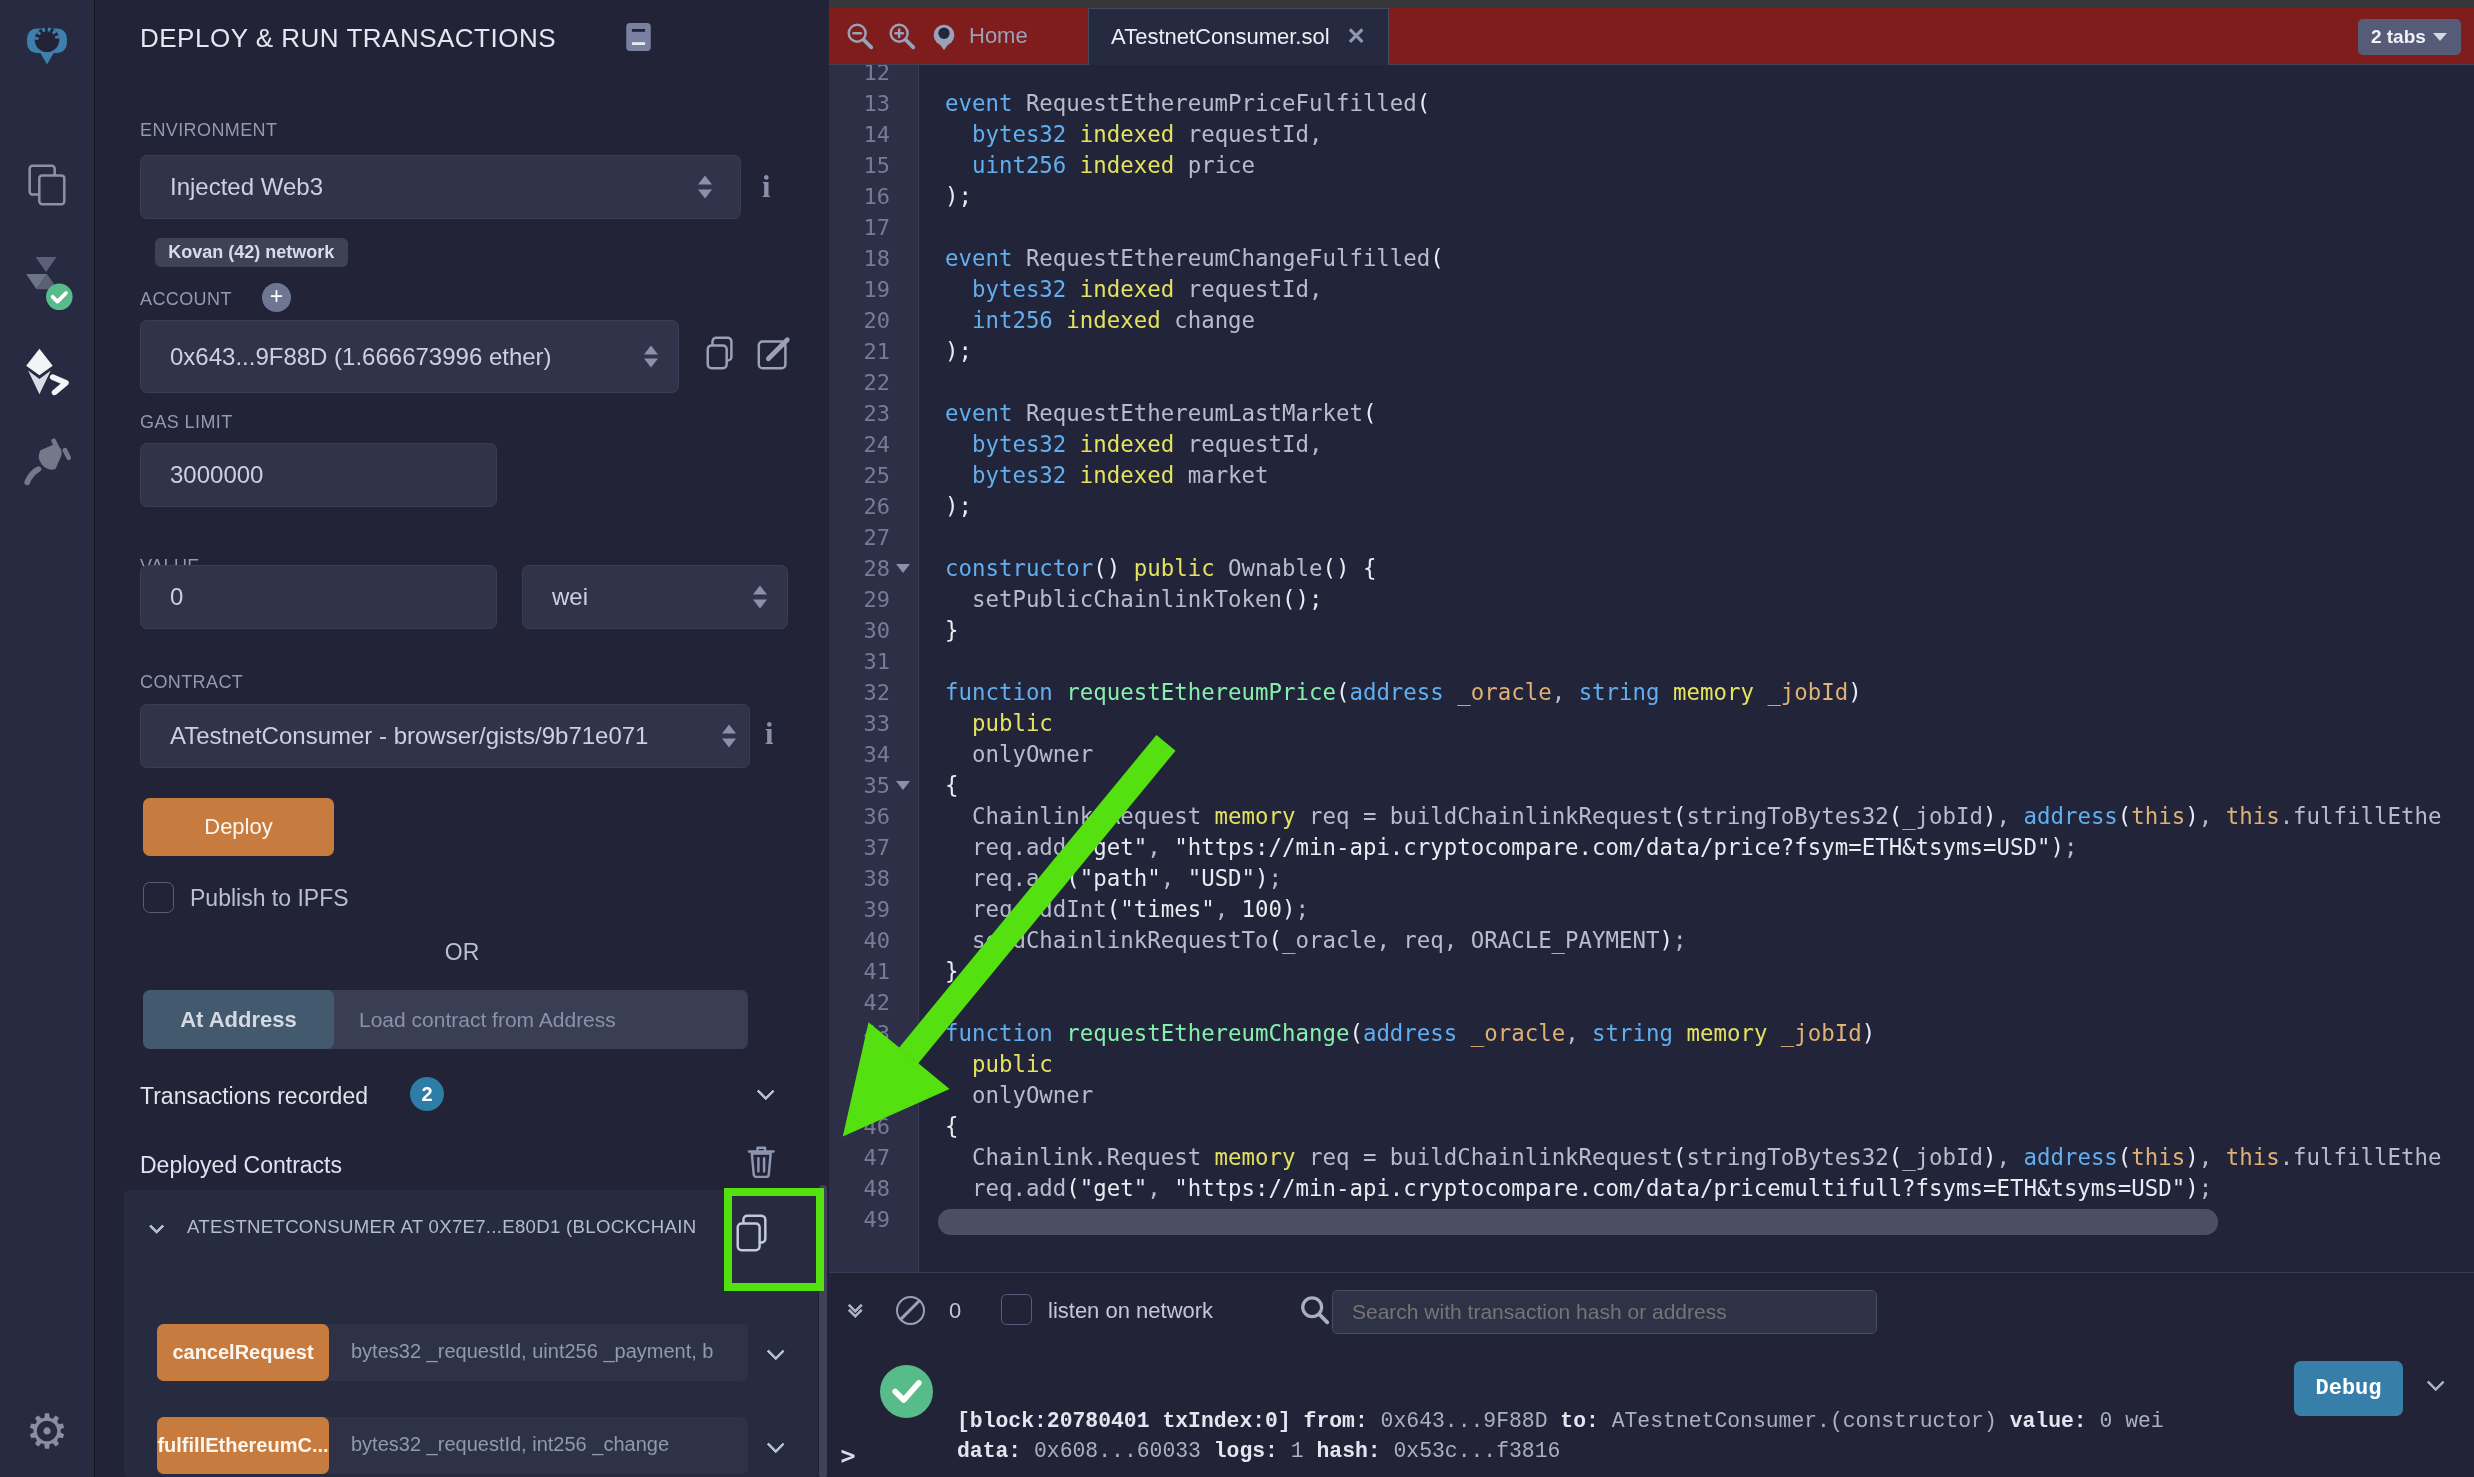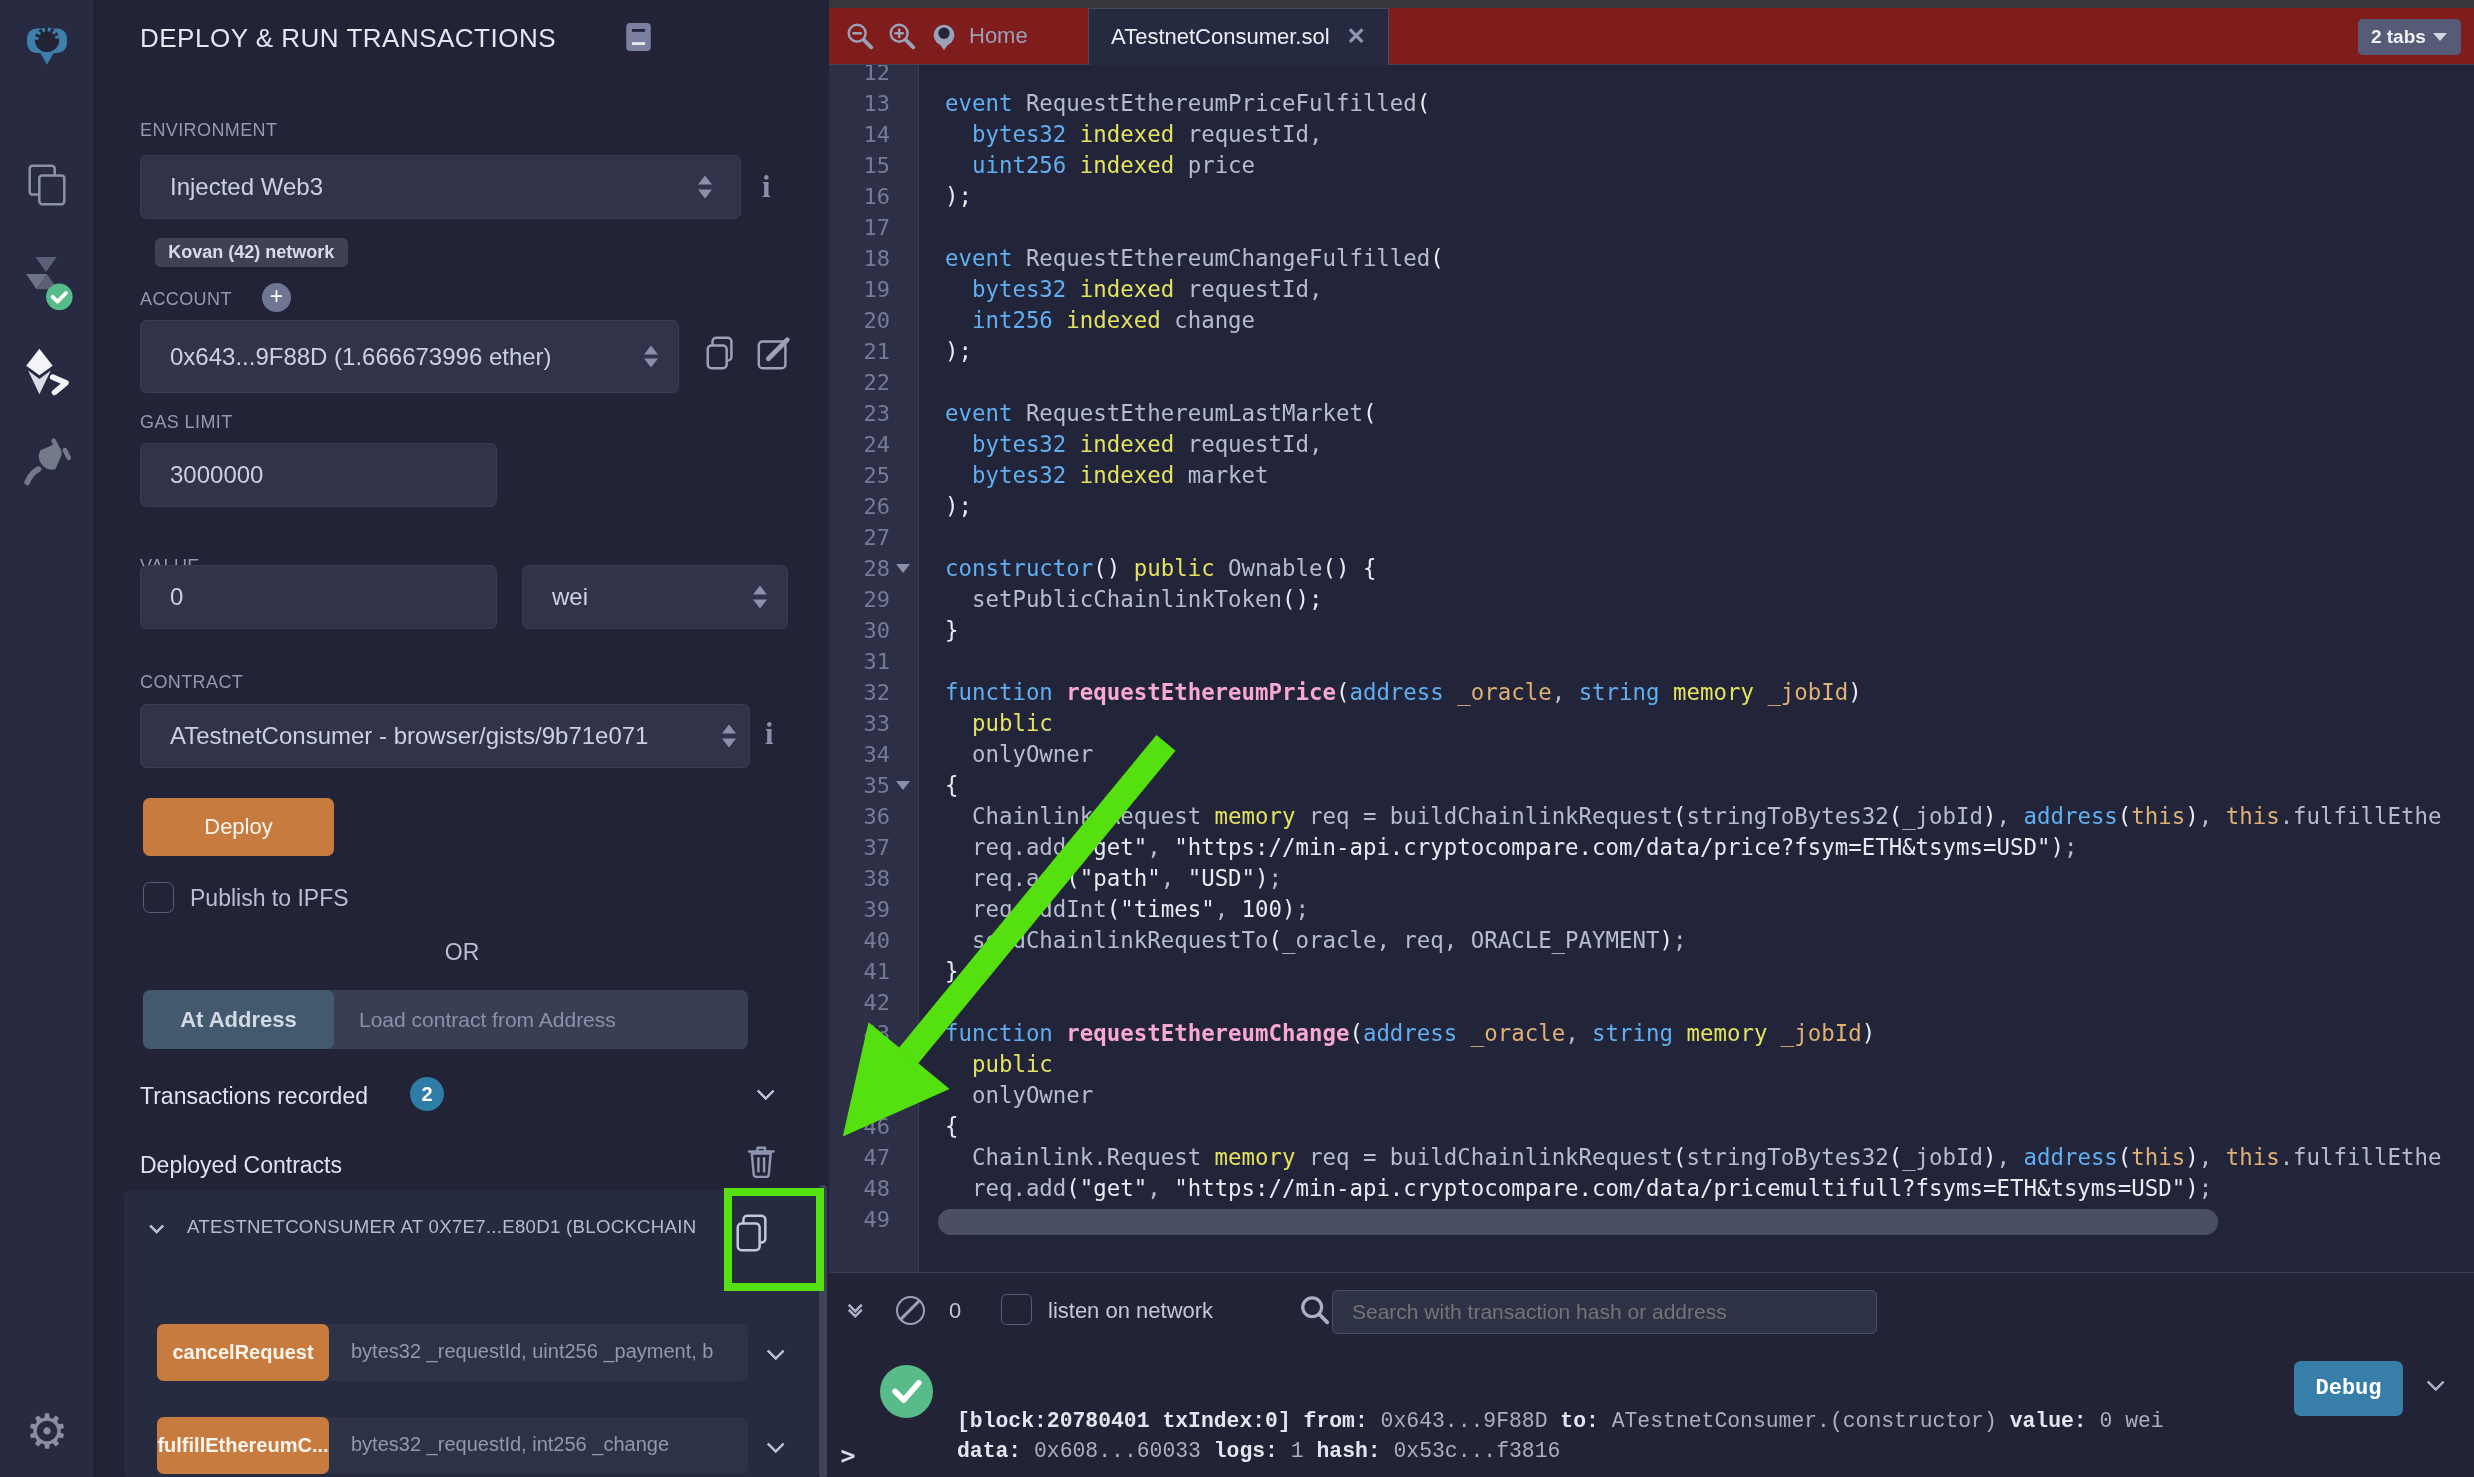--- a/index.html
+++ b/index.html
@@ -48,21 +48,21 @@
     border-right:1.9px solid #3a3d52; }
   #code-lines { position:absolute; left:0; top:-7.6px; width:1480px; }
   .code-row { position:relative; height:31px; white-space:pre;
     font-family:"DejaVu Sans Mono", monospace; font-size:22.4px; line-height:31px; }
   .code-row .ln { position:absolute; left:0; width:61px; text-align:right; color:#767c97;
     font-size:22px; }
   .code-row .fold { position:absolute; left:67px; top:10.5px; width:0; height:0;
     border-left:7.6px solid transparent; border-right:7.6px solid transparent;
     border-top:9.5px solid #8a90aa; }
   .code-row .ct { position:absolute; left:116px; top:0; white-space:pre; }
-  .tk-k { color:#61aff0; } .tk-m { color:#e5e25f; } .tk-f { color:#f9a8d4;font-weight:bold; }
+  .tk-k { color:#61aff0; } .tk-m { color:#e5e25f; } .tk-f { color:#86efac; }
   .tk-v { color:#e0b074; } .tk-s { color:#e8ebf3; } .tk-p { color:#b6bccd; }
   .tk-w { color:#e8ebf3; }
   #hscroll { position:absolute; left:109px; top:1144px; width:1280px; height:26px;
     background:#4b4f66; border-radius:12.4px; }
 
   
   #terminal { left:0; top:1272px; width:1645px; height:206px; background:#222336;
     border-top:1.9px solid #3a3d52; }
   .term-txt { font-size:22px; color:#c3c7d5; }
   #term-log { position:absolute; left:128px; top:21px; width:1354px;

